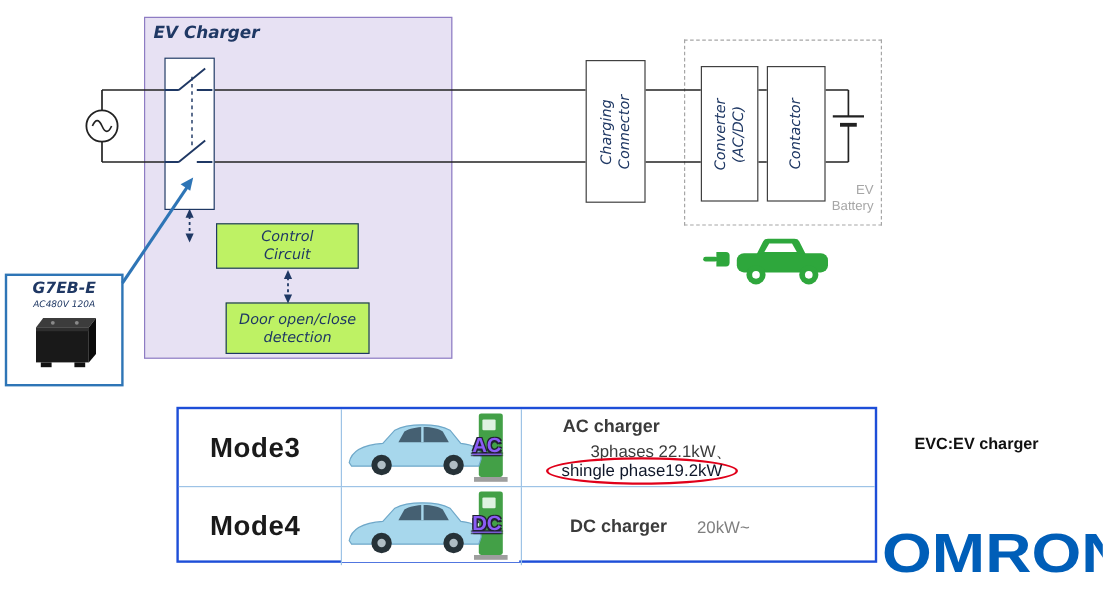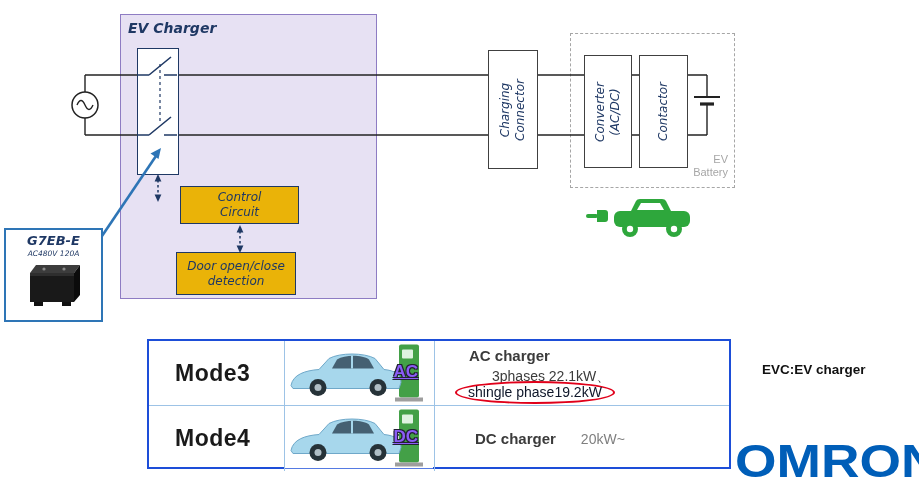--- a/index.html
+++ b/index.html
@@ -7,26 +7,26 @@
           font-family:"Liberation Sans",sans-serif;padding-left:32px;}
   
   .ev-box{position:absolute;left:120px;top:14px;width:255px;height:283px;
           background:#E7E1F3;border:1px solid #8E7CC3;z-index:0;}
   .ev-label{position:absolute;left:128px;top:20px;z-index:2;
             font:italic 700 14px "DejaVu Sans",sans-serif;color:#1F3864;}
   svg.layer{position:absolute;left:0;top:0;z-index:1;pointer-events:none;}
   svg.overlay{z-index:3;}
   .relay-box{position:absolute;left:137px;top:48px;width:40px;height:125px;
              background:#fff;border:1px solid #1F3864;z-index:2;}
-  .box{position:absolute;background:#eab308;border:1px solid #1F3864;z-index:2;
+  .box{position:absolute;background:#bef264;border:1px solid #1F3864;z-index:2;
        display:flex;align-items:center;justify-content:center;text-align:center;}
   .btext{white-space:pre-line;font:italic 12px "DejaVu Sans",sans-serif;
          color:#1F3864;line-height:1.25;}
   .ctrl-box{left:180px;top:186px;width:117px;height:36px;}
-  .door-box{left:176px;top:252px;width:118px;height:41px;}
+  .door-box{left:188px;top:252px;width:118px;height:41px;}
   .vbox{position:absolute;background:#fff;border:1px solid #404040;z-index:2;
         display:flex;align-items:center;justify-content:center;}
   .vtext{transform:rotate(-90deg);white-space:pre-line;text-align:center;
          font:italic 12px "DejaVu Sans",sans-serif;color:#1F3864;line-height:1.25;}
   .conn-box{left:488px;top:50px;width:48px;height:117px;}
   .batt-dash{position:absolute;left:570px;top:33px;width:163px;height:153px;
              border:1.5px dashed #A6A6A6;z-index:0;}
   .conv-box{left:584px;top:55px;width:46px;height:111px;}
   .cont-box{left:639px;top:55px;width:47px;height:111px;}
   .batt-label{position:absolute;left:680px;top:153px;width:48px;z-index:2;

